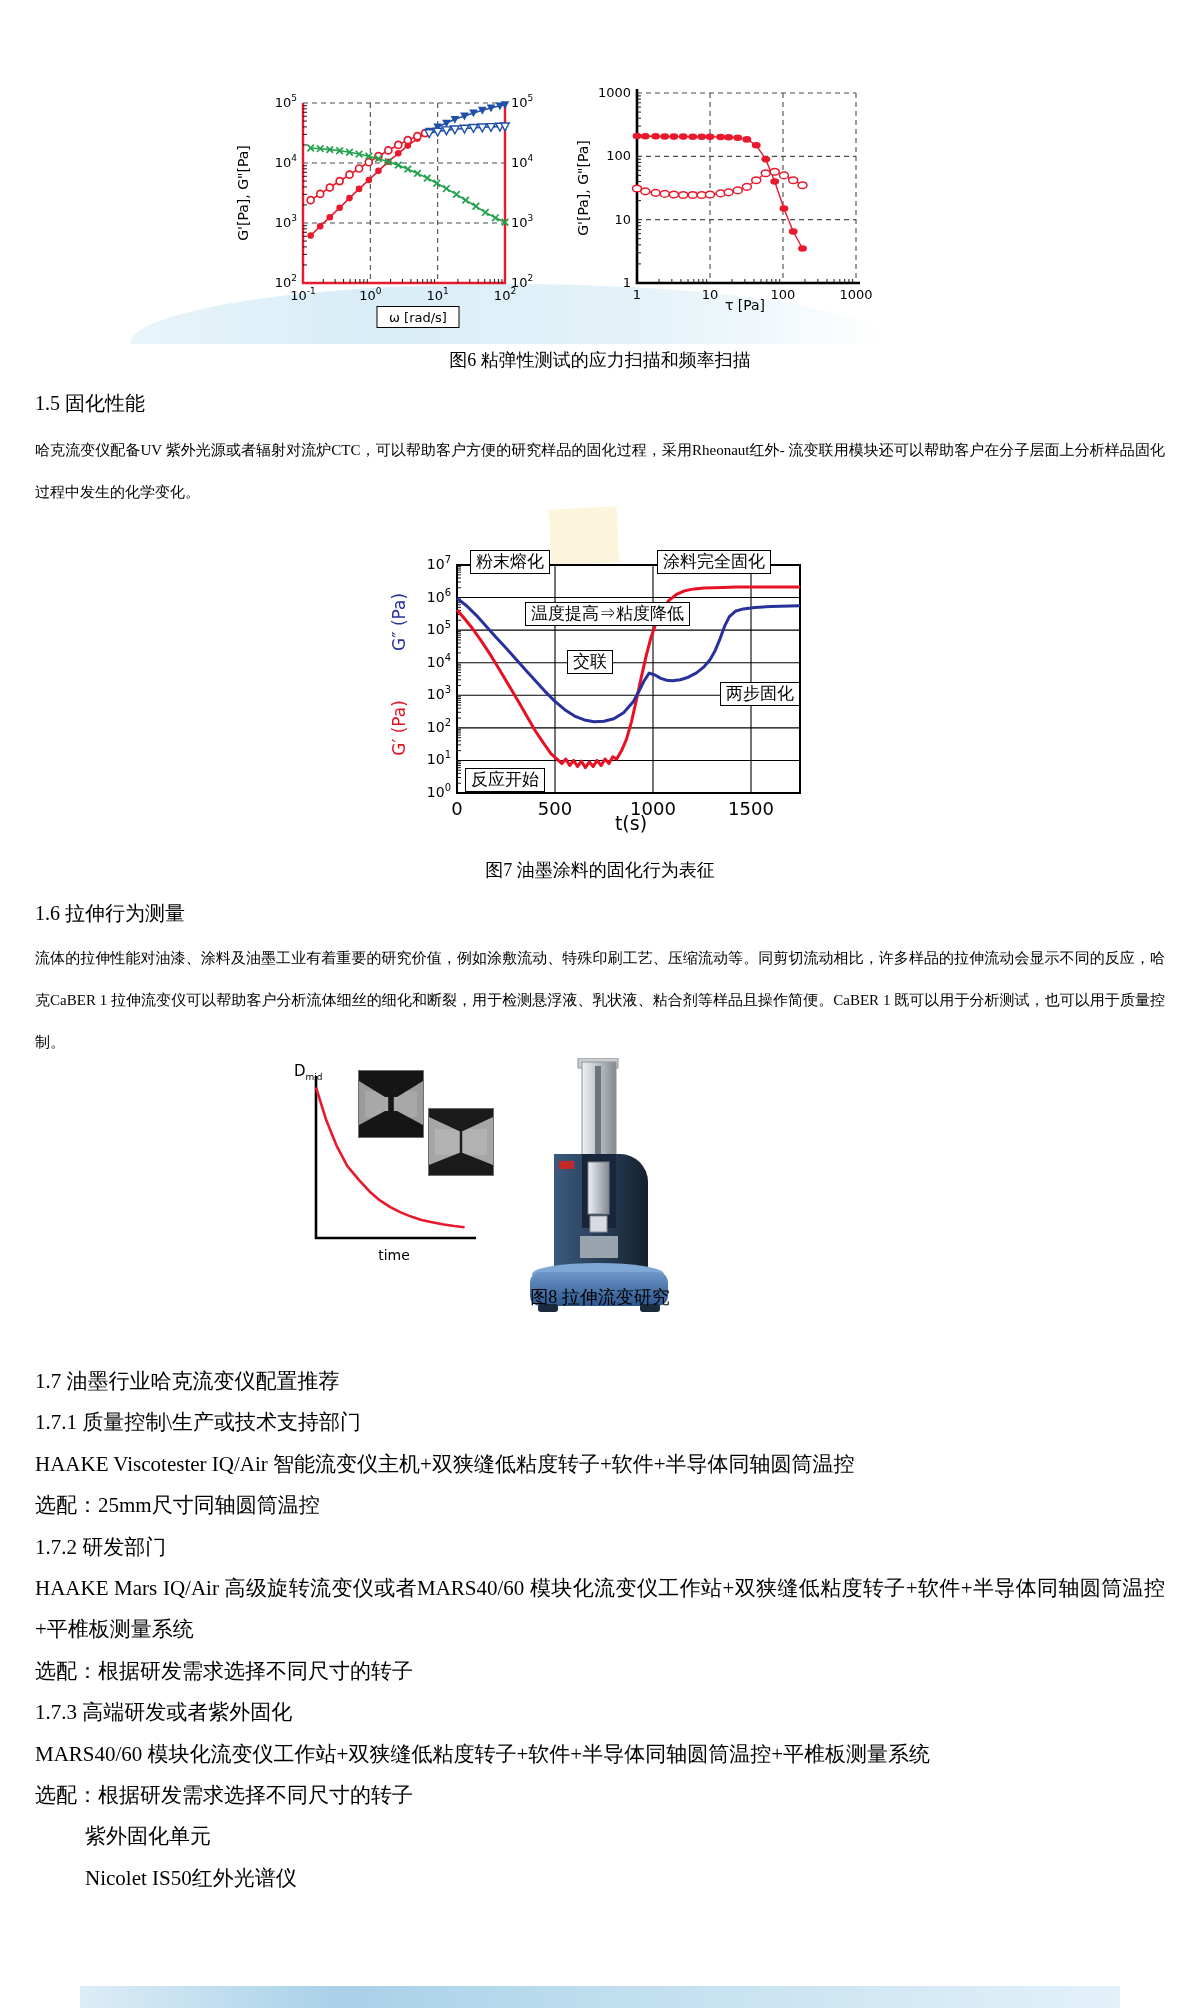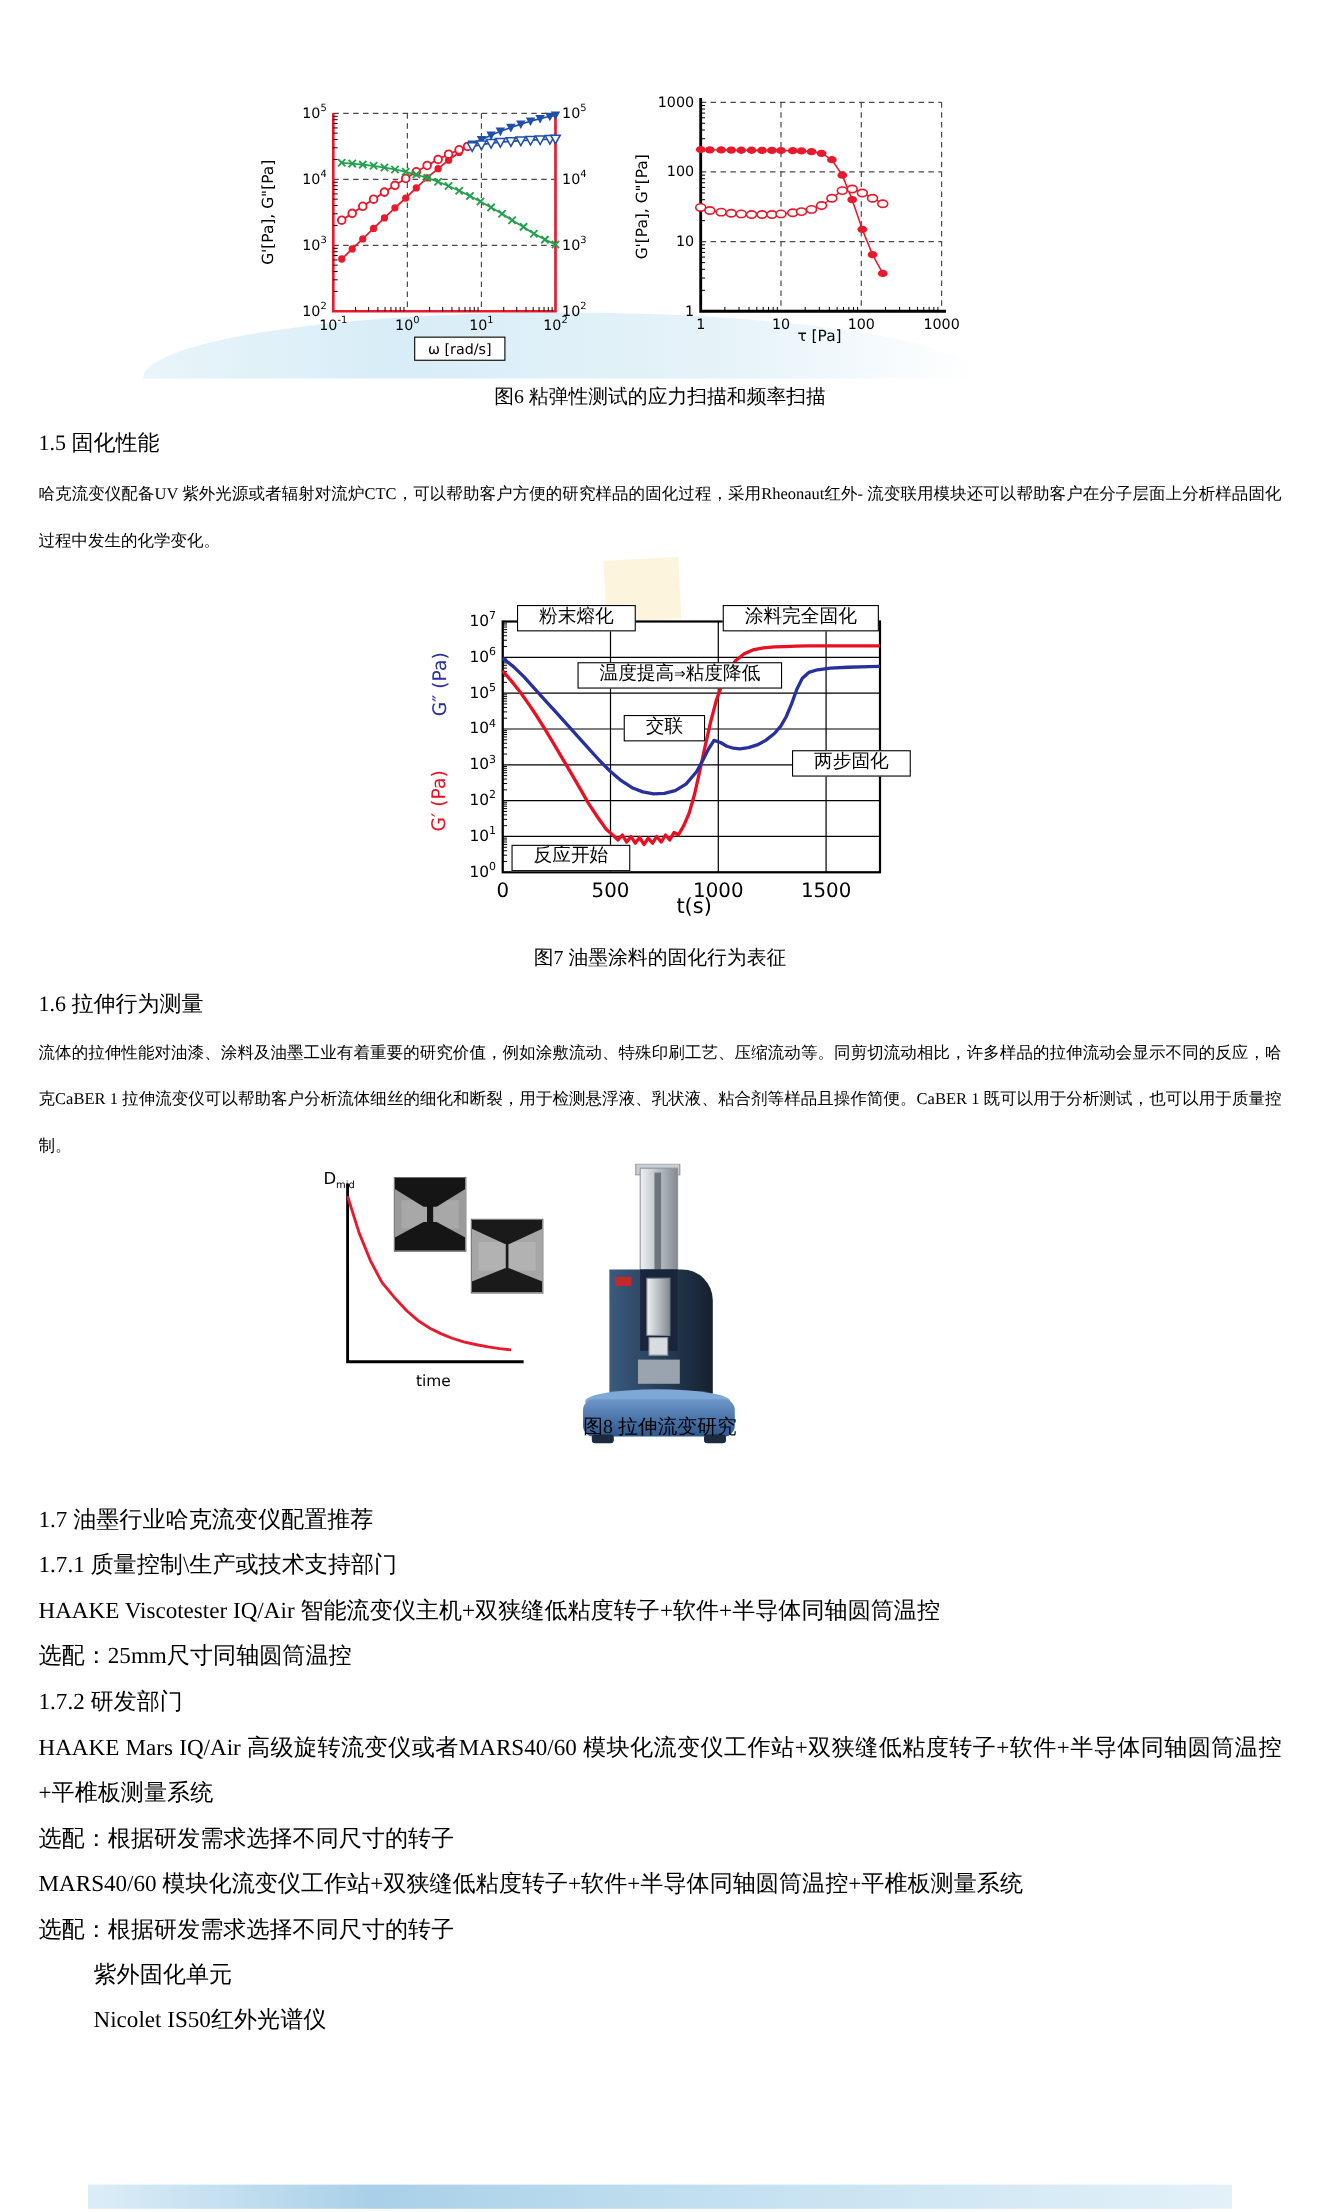--- a/index.html
+++ b/index.html
@@ -8,22 +8,22 @@
   .abs{position:absolute;}
   .caption{left:0;width:1200px;text-align:center;font-size:18px;line-height:24px;}
   .heading{left:35px;width:1130px;font-size:20px;line-height:26px;}
   .para{left:35px;width:1130px;font-size:15px;line-height:42px;text-align:justify;}
   .cfg-list{left:35px;width:1130px;}
   .tline{font-size:21px;line-height:41.4px;text-align:justify;}
   .tline.ind{padding-left:50px;}
   svg text{font-family:"DejaVu Sans","Liberation Sans",sans-serif;}
   .figwrap{position:absolute;}
   .annbox{position:absolute;border:1.6px solid #000;background:#fff;font-size:17px;
-          line-height:22px;padding:0 19px;white-space:nowrap;
-          font-family:Liberation Mono, monospace;}
+          line-height:22px;padding:0 5px;white-space:nowrap;
+          font-family:Liberation Serif, serif;}
   .wm-swoosh{left:130px;top:284px;width:760px;height:60px;border-radius:50%/100% 100% 0 0;
              background:linear-gradient(90deg,#e9f5fa 0%,#d8edf7 30%,#e6f3f9 70%,rgba(255,255,255,0) 100%);}
   .wm-cream{left:550px;top:508px;width:68px;height:56px;background:#fdf4de;transform:rotate(-3deg);}
   .wm-bottom{left:80px;top:1986px;width:1040px;height:22px;
              background:linear-gradient(90deg,#dcedf7 0%,#a9d0e8 25%,#c3e0f0 55%,#e3f1f9 100%);}
   .photo{position:absolute;border:1px solid #6f6f6f;}
 </style>
 </head>
 <body>
 
@@ -470,19 +470,20 @@
   <div class="abs caption" style="top:1285px;">图8 拉伸流变研究</div>
 
   <div class="abs cfg-list" style="top:1361px;">
       <div class="tline">1.7 油墨行业哈克流变仪配置推荐</div>
       <div class="tline">1.7.1 质量控制\生产或技术支持部门</div>
       <div class="tline">HAAKE Viscotester IQ/Air 智能流变仪主机+双狭缝低粘度转子+软件+半导体同轴圆筒温控</div>
       <div class="tline">选配：25mm尺寸同轴圆筒温控</div>
       <div class="tline">1.7.2 研发部门</div>
       <div class="tline">HAAKE Mars IQ/Air 高级旋转流变仪或者MARS40/60 模块化流变仪工作站+双狭缝低粘度转子+软件+半导体同轴圆筒温控+平椎板测量系统</div>
       <div class="tline">选配：根据研发需求选择不同尺寸的转子</div>
+      <div class="tline">1.7.3 高端研发或者紫外固化</div>
       <div class="tline">MARS40/60 模块化流变仪工作站+双狭缝低粘度转子+软件+半导体同轴圆筒温控+平椎板测量系统</div>
       <div class="tline">选配：根据研发需求选择不同尺寸的转子</div>
       <div class="tline ind">紫外固化单元</div>
       <div class="tline ind">Nicolet IS50红外光谱仪</div>
     </div>
 
 </div>
 
 </body></html>

